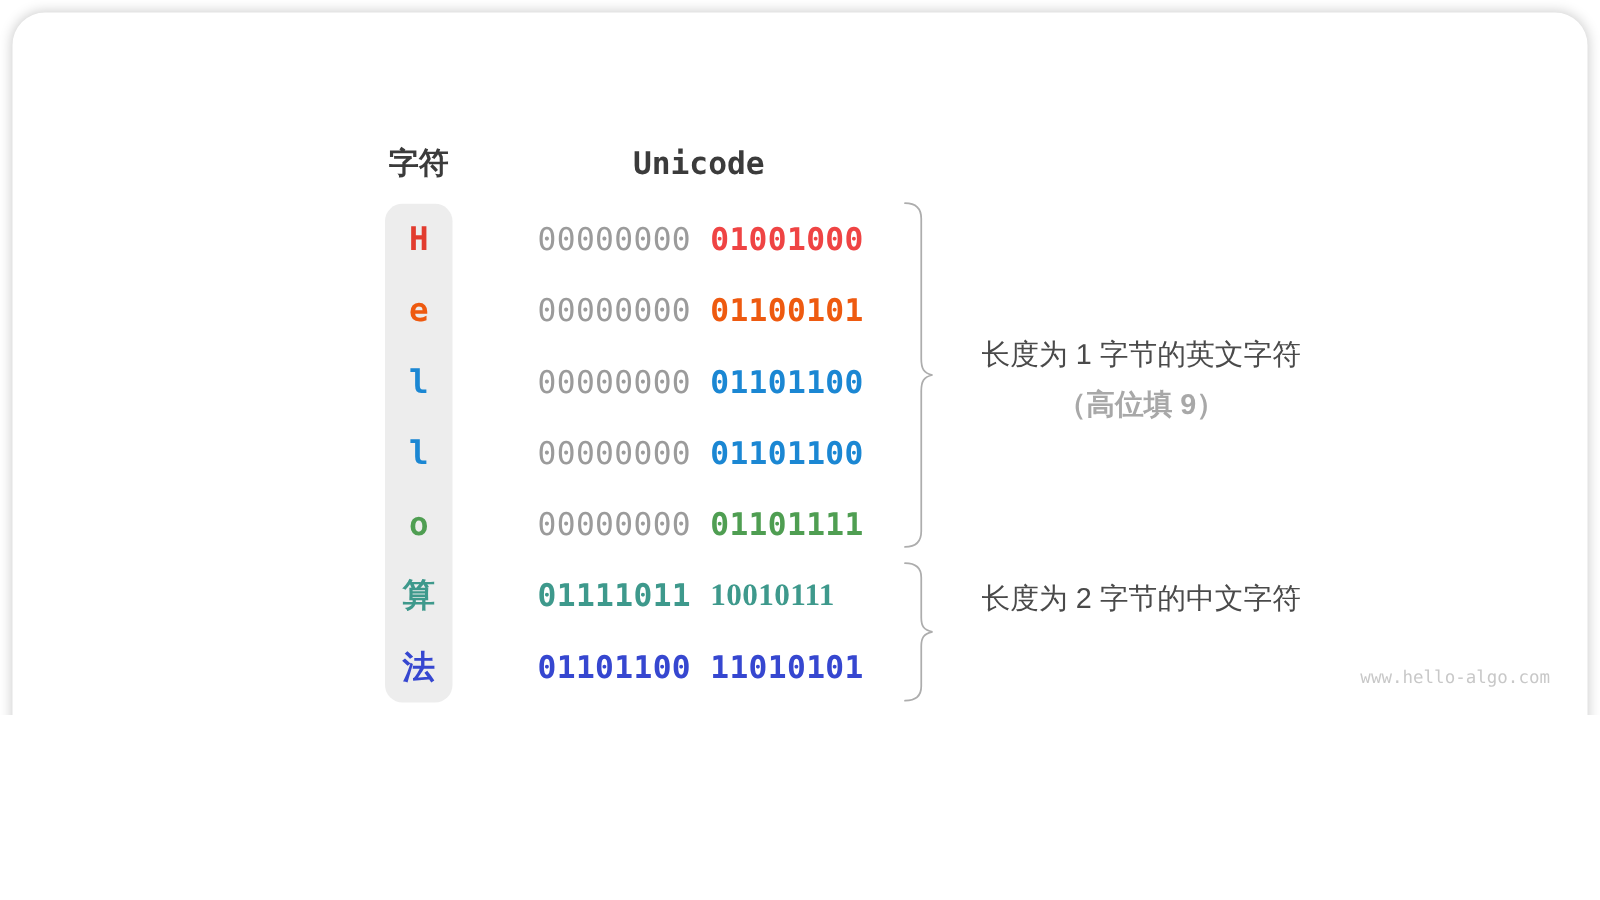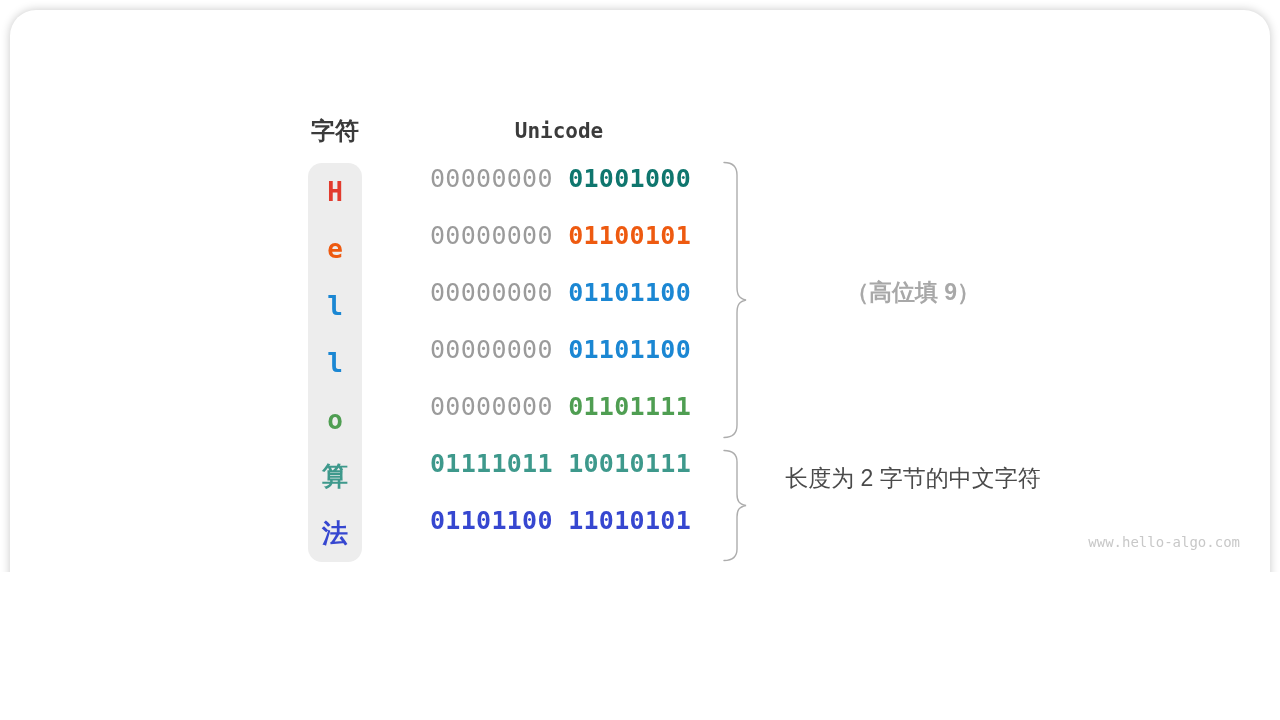--- a/index.html
+++ b/index.html
@@ -10,33 +10,33 @@
   .card{
     position:absolute;left:10px;top:10px;width:1260px;height:700px;
     background:#ffffff;border-radius:26px;
     box-shadow:0 0 10px rgba(0,0,0,0.22);
   }
   .hdr{
     position:absolute;top:116px;height:30px;line-height:30px;
     font-weight:bold;color:#3b3b3b;text-align:center;
   }
   .hdr-char{left:308px;width:54px;font-size:24px;}
-  .hdr-unicode{left:430px;width:258px;font-size:21px;font-family:"DejaVu Sans Mono","Liberation Mono",monospace;}
+  .hdr-unicode{left:430px;width:258px;font-size:25px;font-family:"DejaVu Sans Mono","Liberation Mono",monospace;}
   .char-strip{
     position:absolute;left:308px;top:163px;width:54px;height:399px;
     background:#ededed;border-radius:14px;
     display:flex;flex-direction:column;
   }
   .char-cell{
     height:57px;display:flex;align-items:center;justify-content:center;
     font-family:"DejaVu Sans Mono","Liberation Mono",monospace;
     font-weight:bold;font-size:26px;
   }
   .bin-col{
-    position:absolute;left:430px;top:150px;width:300px;
+    position:absolute;left:430px;top:163px;width:300px;
     display:flex;flex-direction:column;
   }
   .bin-row{
     height:57px;display:flex;align-items:center;
     font-family:"DejaVu Sans Mono","Liberation Mono",monospace;
     font-size:25px;letter-spacing:0.3px;white-space:pre;
   }
   .byte2{font-weight:bold;}
   .byte1.b{font-weight:bold;}
   .brace{position:absolute;left:721px;}
@@ -67,37 +67,38 @@
     <div class="char-cell" style="color: rgb(226, 59, 46);">H</div>
     <div class="char-cell" style="color: rgb(238, 90, 16);">e</div>
     <div class="char-cell" style="color: rgb(27, 135, 211);">l</div>
     <div class="char-cell" style="color: rgb(27, 135, 211);">l</div>
     <div class="char-cell" style="color: rgb(79, 158, 82);">o</div>
     <div class="char-cell" style="color: rgb(62, 153, 140);">算</div>
     <div class="char-cell" style="color: rgb(54, 71, 208);">法</div>
   </div>
 
   <div class="bin-col">
-    <div class="bin-row"><span class="byte1" style="color: rgb(155, 155, 155);">00000000</span><span> </span><span class="byte2" style="color: #0f766e;">01001000</span></div>
+    <div class="bin-row"><span class="byte1" style="color: rgb(155, 155, 155);">00000000</span><span> </span><span class="byte2" style="color: #ef4444;">01001000</span></div>
     <div class="bin-row"><span class="byte1" style="color: rgb(155, 155, 155);">00000000</span><span> </span><span class="byte2" style="color: rgb(238, 90, 16);">01100101</span></div>
     <div class="bin-row"><span class="byte1" style="color: rgb(155, 155, 155);">00000000</span><span> </span><span class="byte2" style="color: rgb(27, 135, 211);">01101100</span></div>
     <div class="bin-row"><span class="byte1" style="color: rgb(155, 155, 155);">00000000</span><span> </span><span class="byte2" style="color: rgb(27, 135, 211);">01101100</span></div>
     <div class="bin-row"><span class="byte1" style="color: rgb(155, 155, 155);">00000000</span><span> </span><span class="byte2" style="color: rgb(79, 158, 82);">01101111</span></div>
-    <div class="bin-row"><span class="byte1 b" style="color: rgb(62, 153, 140);">01111011</span><span> </span><span class="byte2" style="color: rgb(62, 153, 140);">10010111</span></div>
+    <div class="bin-row"><span class="byte1 b" style="color: rgb(62, 153, 140);">01111011</span><span> </span><span class="byte2" style="color: rgb(62, 153, 140); font-family: Liberation Serif, serif;">10010111</span></div>
     <div class="bin-row"><span class="byte1 b" style="color: rgb(54, 71, 208);">01101100</span><span> </span><span class="byte2" style="color: rgb(54, 71, 208);">11010101</span></div>
   </div>
 
   <svg class="brace" style="top:161px" width="28" height="278" viewBox="0 0 28 278">
     <path d="M 3 1.5 C 11 1.5, 16 5, 16 14 L 16 126 C 16 134, 18 137.5, 25 139 C 18 140.5, 16 144, 16 152 L 16 264 C 16 273, 11 276.5, 3 276.5"></path>
   </svg>
   <svg class="brace" style="top:449px" width="28" height="113" viewBox="0 0 28 113">
     <path d="M 3 1.5 C 11 1.5, 16 5, 16 13 L 16 45 C 16 52, 18 55, 25 56.5 C 18 58, 16 61, 16 68 L 16 100 C 16 108, 11 111.5, 3 111.5"></path>
   </svg>
 
   <div class="anno" style="top:268px">
+    <div>长度为 1 字节的英文字符</div>
     <div class="muted">（高位填 9）</div>
   </div>
   <div class="anno" style="top:463px">
     <div>长度为 2 字节的中文字符</div>
   </div>
 
   <div class="watermark">www.hello-algo.com</div>
 </div>
 
 </body></html>

